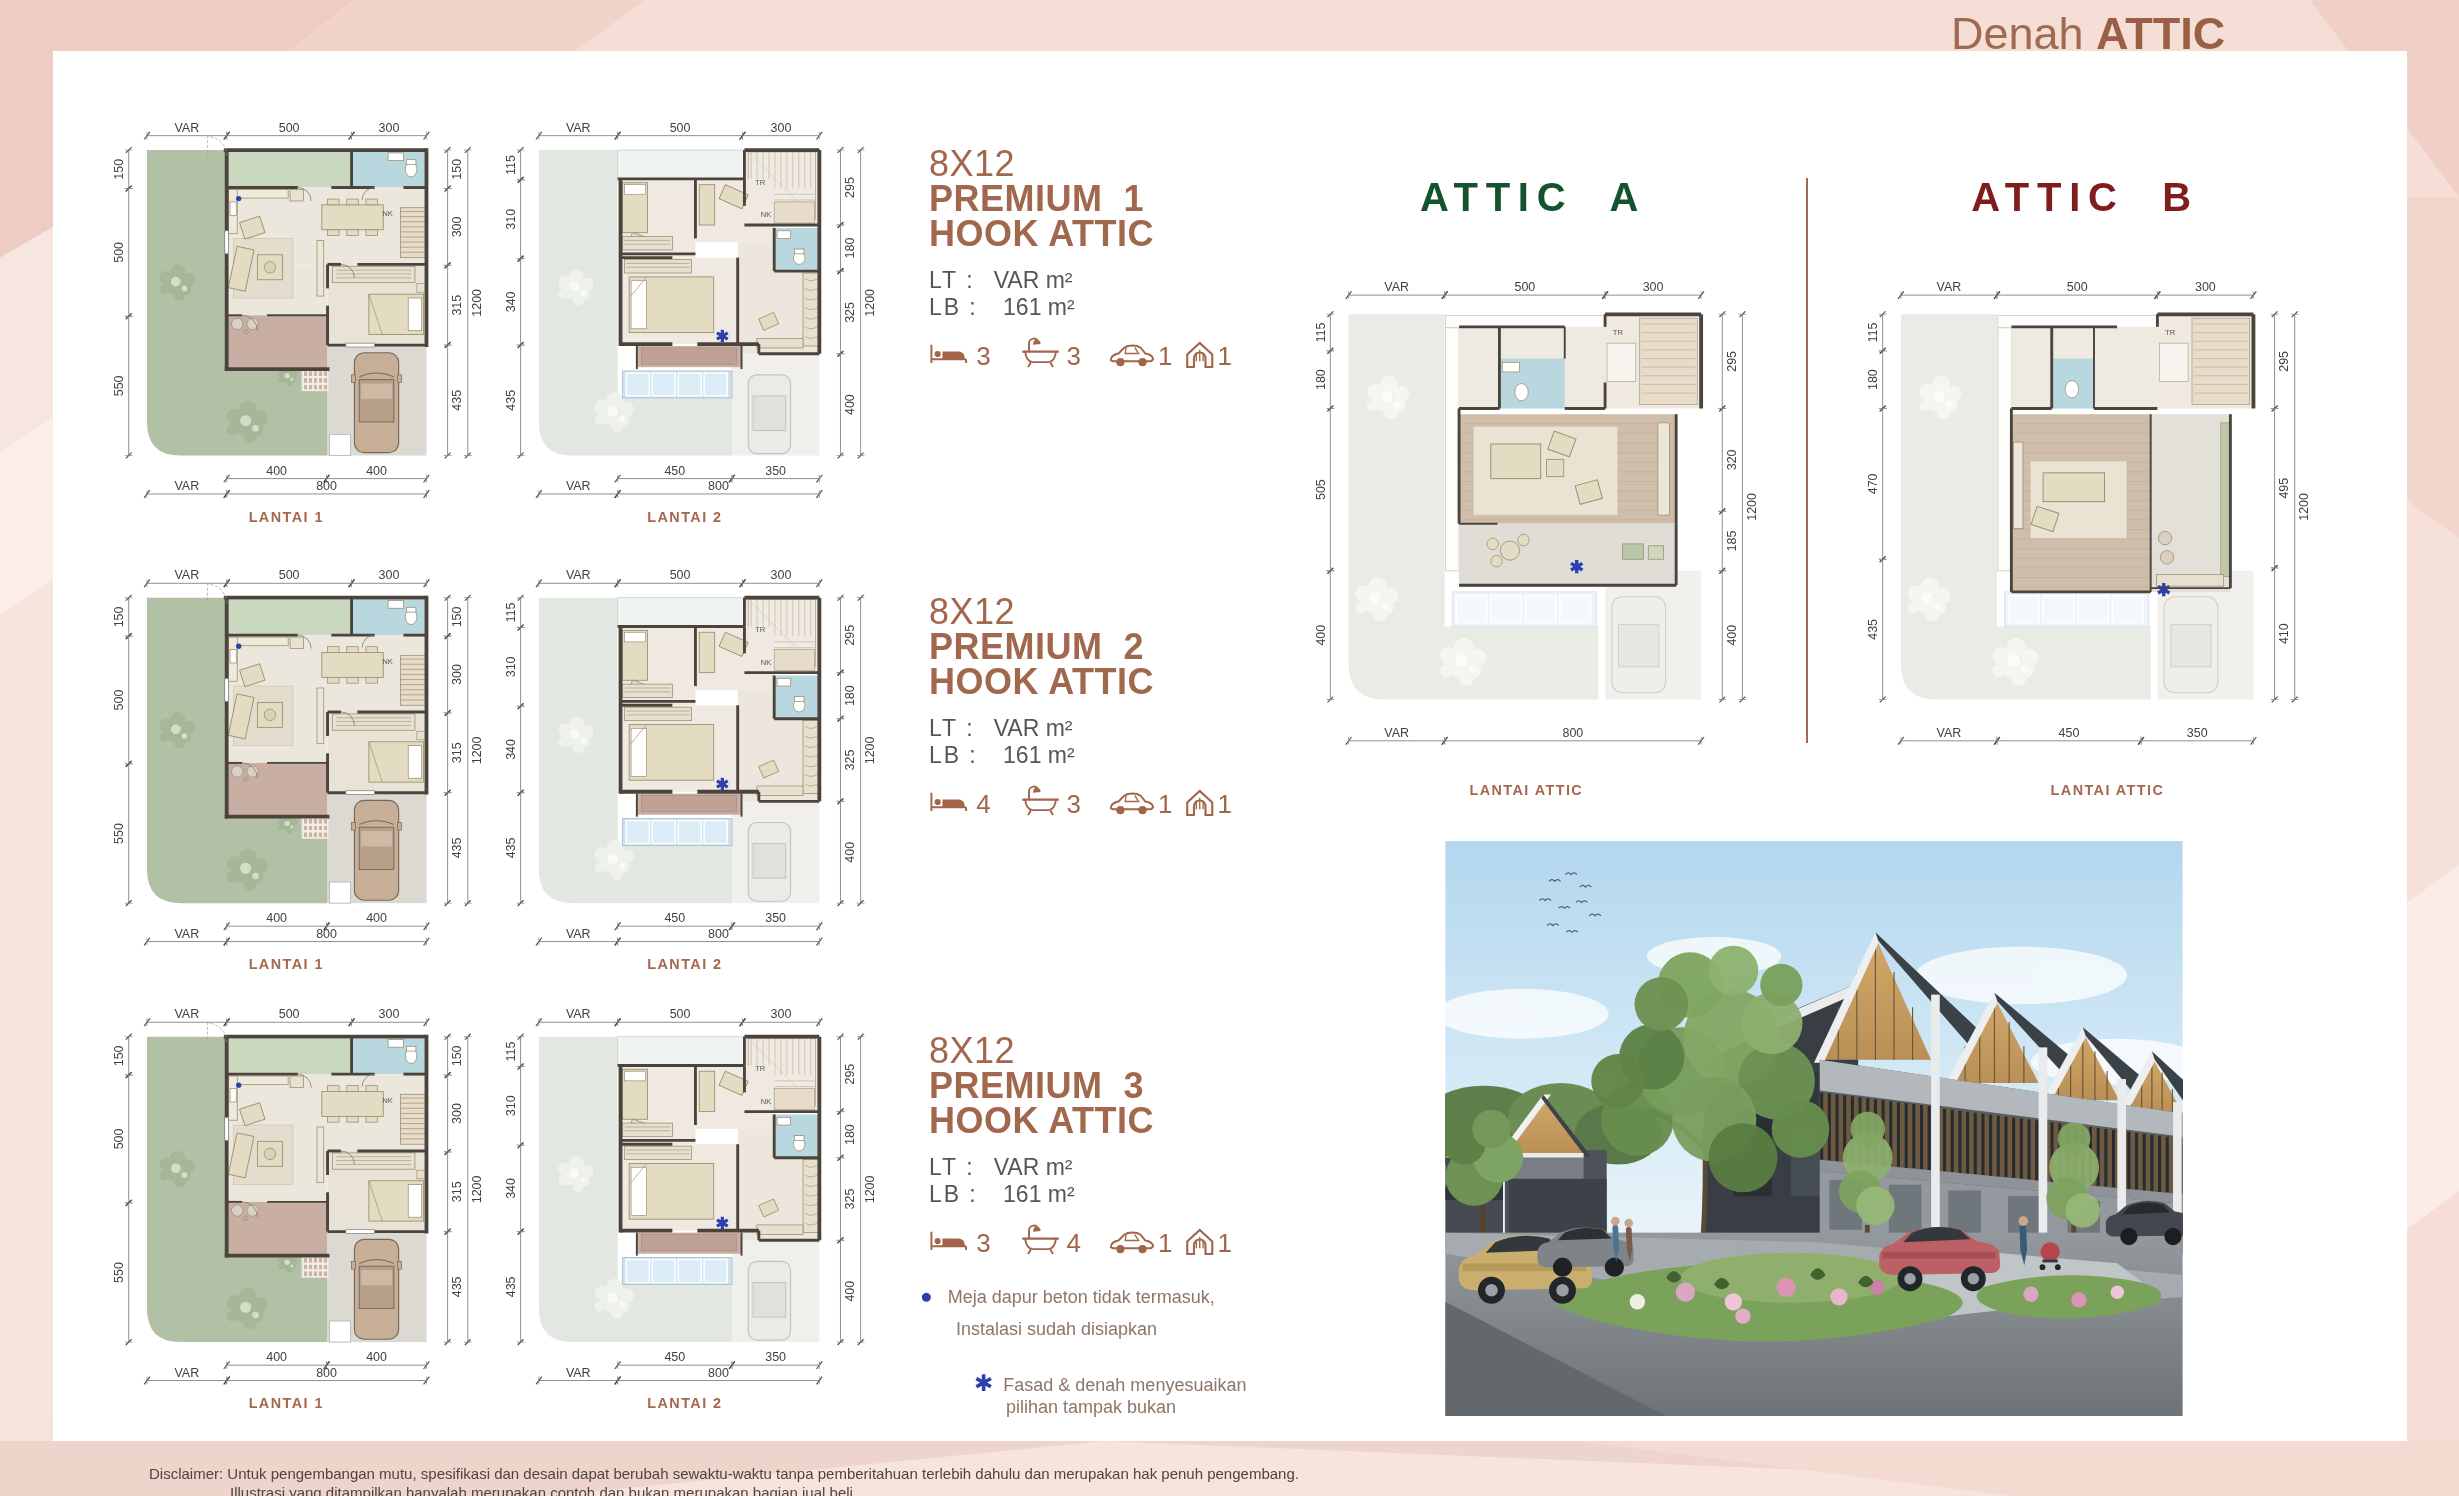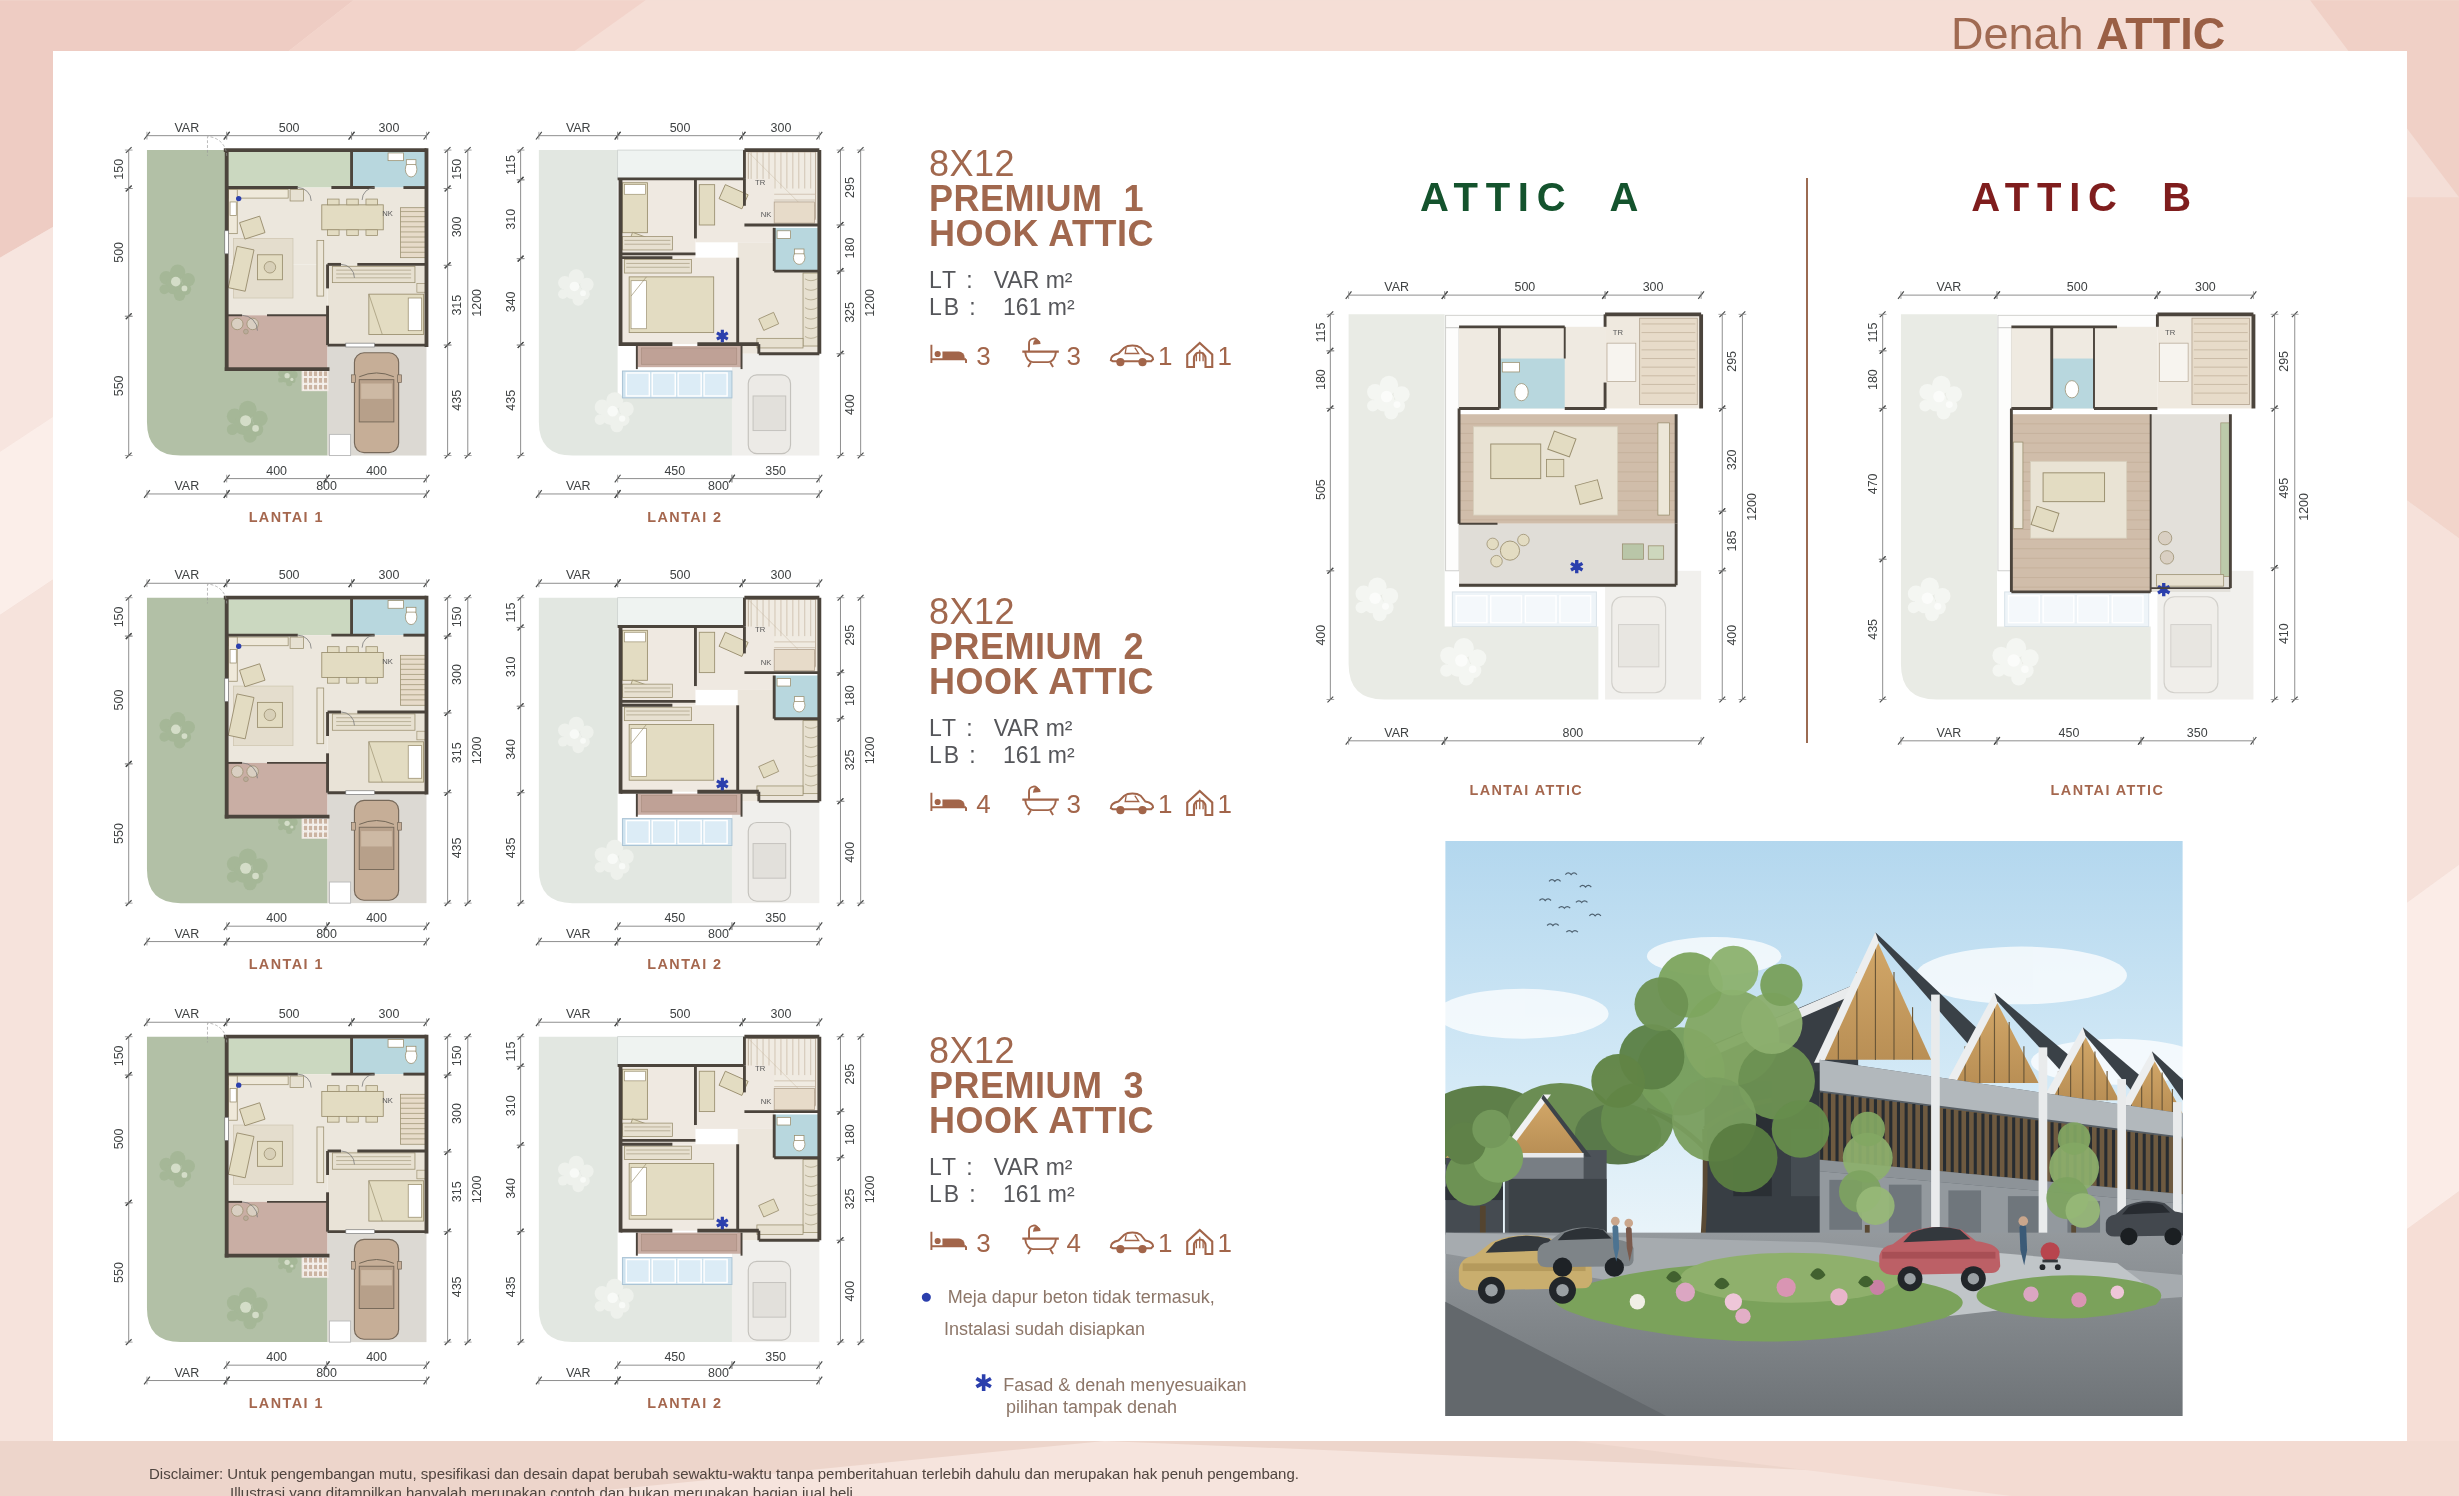--- a/index.html
+++ b/index.html
@@ -636,23 +636,23 @@
       </g>
       <text x="238" y="30" fill="#a2654a" style="font:27px 'Liberation Sans'">1</text>
       <g transform="translate(266,4)" stroke="#a2654a" fill="none" stroke-width="2.2">
         <path d="M2.5,28 v-13 l13,-12 13,12 v13 h-7 v-9 a6,6 0 0 0 -12,0 v9 z"></path>
         <path d="M12,13 v9 M15.5,10 v12 M19,13 v9" stroke-width="1.4"></path>
       </g>
       <text x="300" y="30" fill="#a2654a" style="font:27px 'Liberation Sans'">1</text>
     </svg>
   </div>
 
-<div style="position:absolute;left:920px;top:1280px;color:#8d7668;font-size:18px;line-height:32px;"><span style="color:#2b3fad;font-size:21px;">●</span>&nbsp;&nbsp;&nbsp;Meja dapur beton tidak termasuk,<br><span style="margin-left:24px">Instalasi sudah disiapkan</span></div>
-
-<div style="position:absolute;left:974px;top:1372px;color:#8d7668;font-size:18px;line-height:22px;"><span style="color:#2b3fad;font-size:23px;">✱</span>&nbsp;&nbsp;Fasad &amp; denah menyesuaikan<br><span style="margin-left:32px">pilihan tampak denah</span></div>
+<div style="position:absolute;left:920px;top:1280px;color:#8d7668;font-size:18px;line-height:32px;"><span style="color:#2b3fad;font-size:21px;">●</span>&nbsp;&nbsp;&nbsp;Meja dapur beton tidak termasuk,<br><span style="margin-left:36px">Instalasi sudah disiapkan</span></div>
+
+<div style="position:absolute;left:974px;top:1372px;color:#8d7668;font-size:18px;line-height:22px;"><span style="color:#2b3fad;font-size:23px;">✱</span>&nbsp;&nbsp;Fasad &amp; denah menyesuaikan<br><span style="margin-left:32px">pilihan tampak bukan</span></div>
 
 <div style="position:absolute;left:1389px;top:175px;width:288px;text-align:center;color:#14532d;font-weight:bold;font-size:40px;letter-spacing:7.7px;">ATTIC&nbsp; A</div>
 
 <div style="position:absolute;left:1941px;top:175px;width:288px;text-align:center;color:#7f1d1d;font-weight:bold;font-size:40px;letter-spacing:7.7px;">ATTIC&nbsp; B</div>
 
 <div style="position:absolute;left:1806px;top:178px;width:1.9px;height:565px;background:#9b6b52;"></div>
 
 <svg width="2459" height="1497" viewBox="0 0 2560 1558" style="position:absolute;left:0;top:0">
 
 <path d="M1404,327 L1504,327 L1504,652 L1664,652 L1664,728 L1441,728 Q1404,728 1404,691 Z" fill="#e9ebe5"></path>

